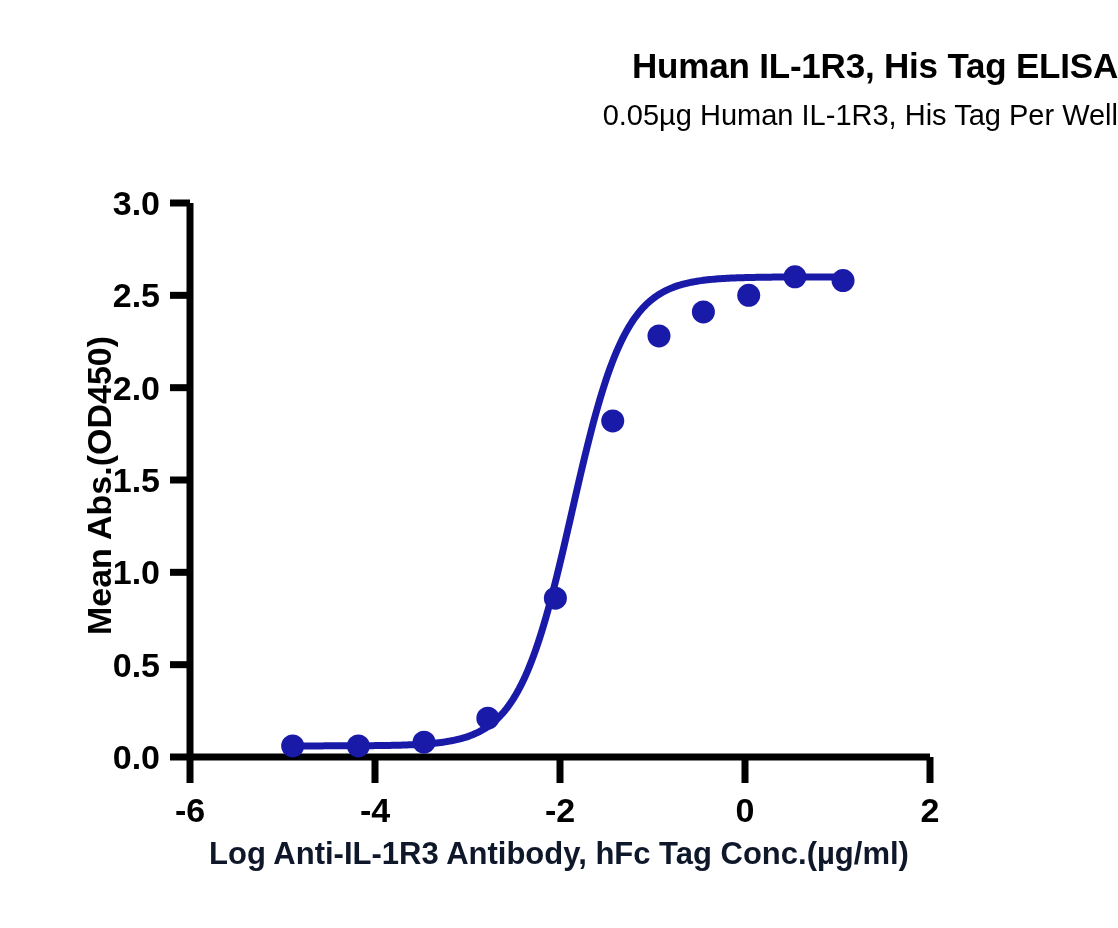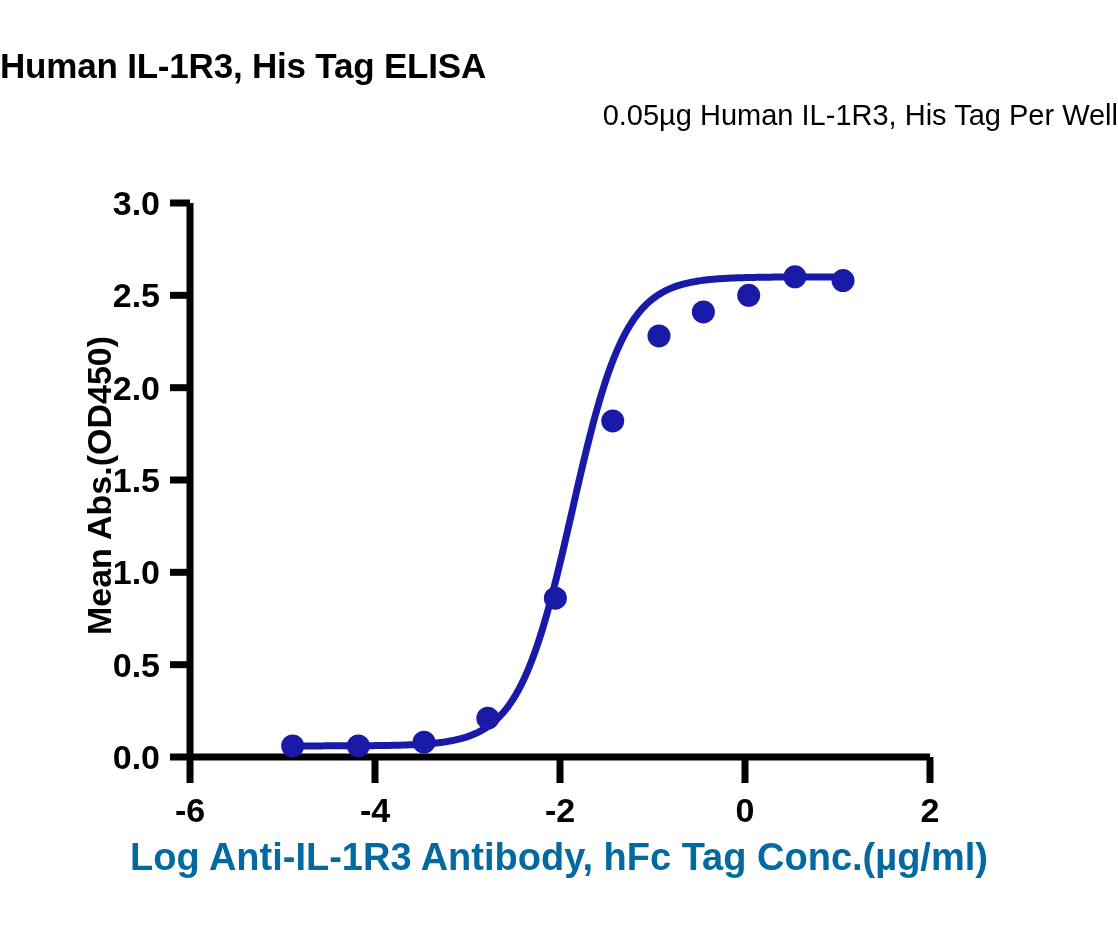--- a/index.html
+++ b/index.html
@@ -17,21 +17,21 @@
     position: relative;
     width: 1118px;
     height: 928px;
     background: #ffffff;
   }
   .chart-title {
     position: absolute;
     top: 46px;
     left: 0;
     width: 1118px;
-    text-align: left;
+    text-align: right;
     font-size: 35px;
     font-weight: bold;
     color: #000000;
     letter-spacing: -0.2px;
     white-space: nowrap;
   }
   .chart-subtitle {
     position: absolute;
     top: 99px;
     left: 0;
@@ -41,23 +41,23 @@
     font-weight: normal;
     color: #000000;
     white-space: nowrap;
   }
   .xaxis-label {
     position: absolute;
     top: 836px;
     left: 0;
     width: 1118px;
     text-align: center;
-    font-size: 38px;
+    font-size: 31px;
     font-weight: bold;
-    color: #0369a1;
+    color: #0f172a;
     white-space: nowrap;
   }
   .yaxis-label {
     position: absolute;
     left: -191px;
     top: 466px;
     width: 580px;
     text-align: center;
     font-size: 34px;
     font-weight: bold;

